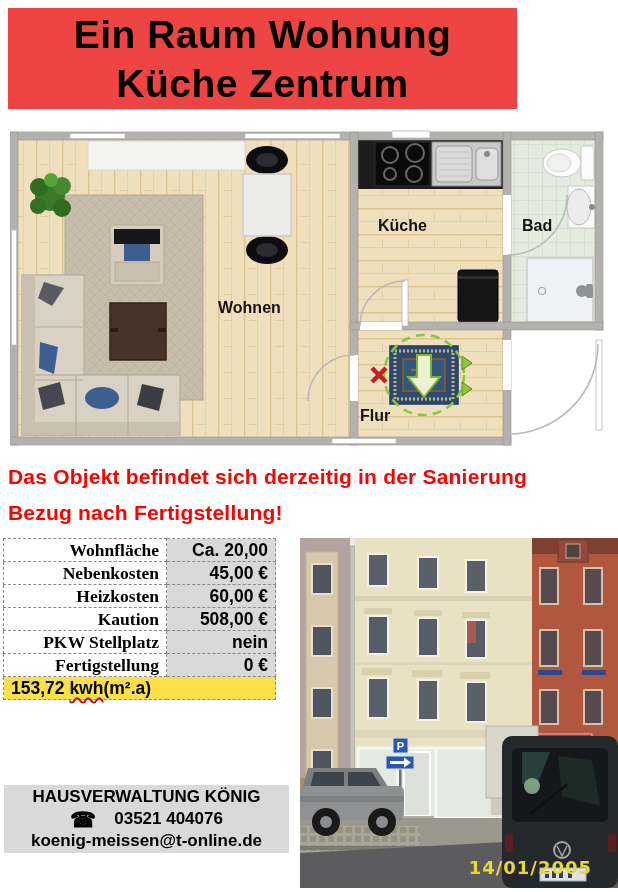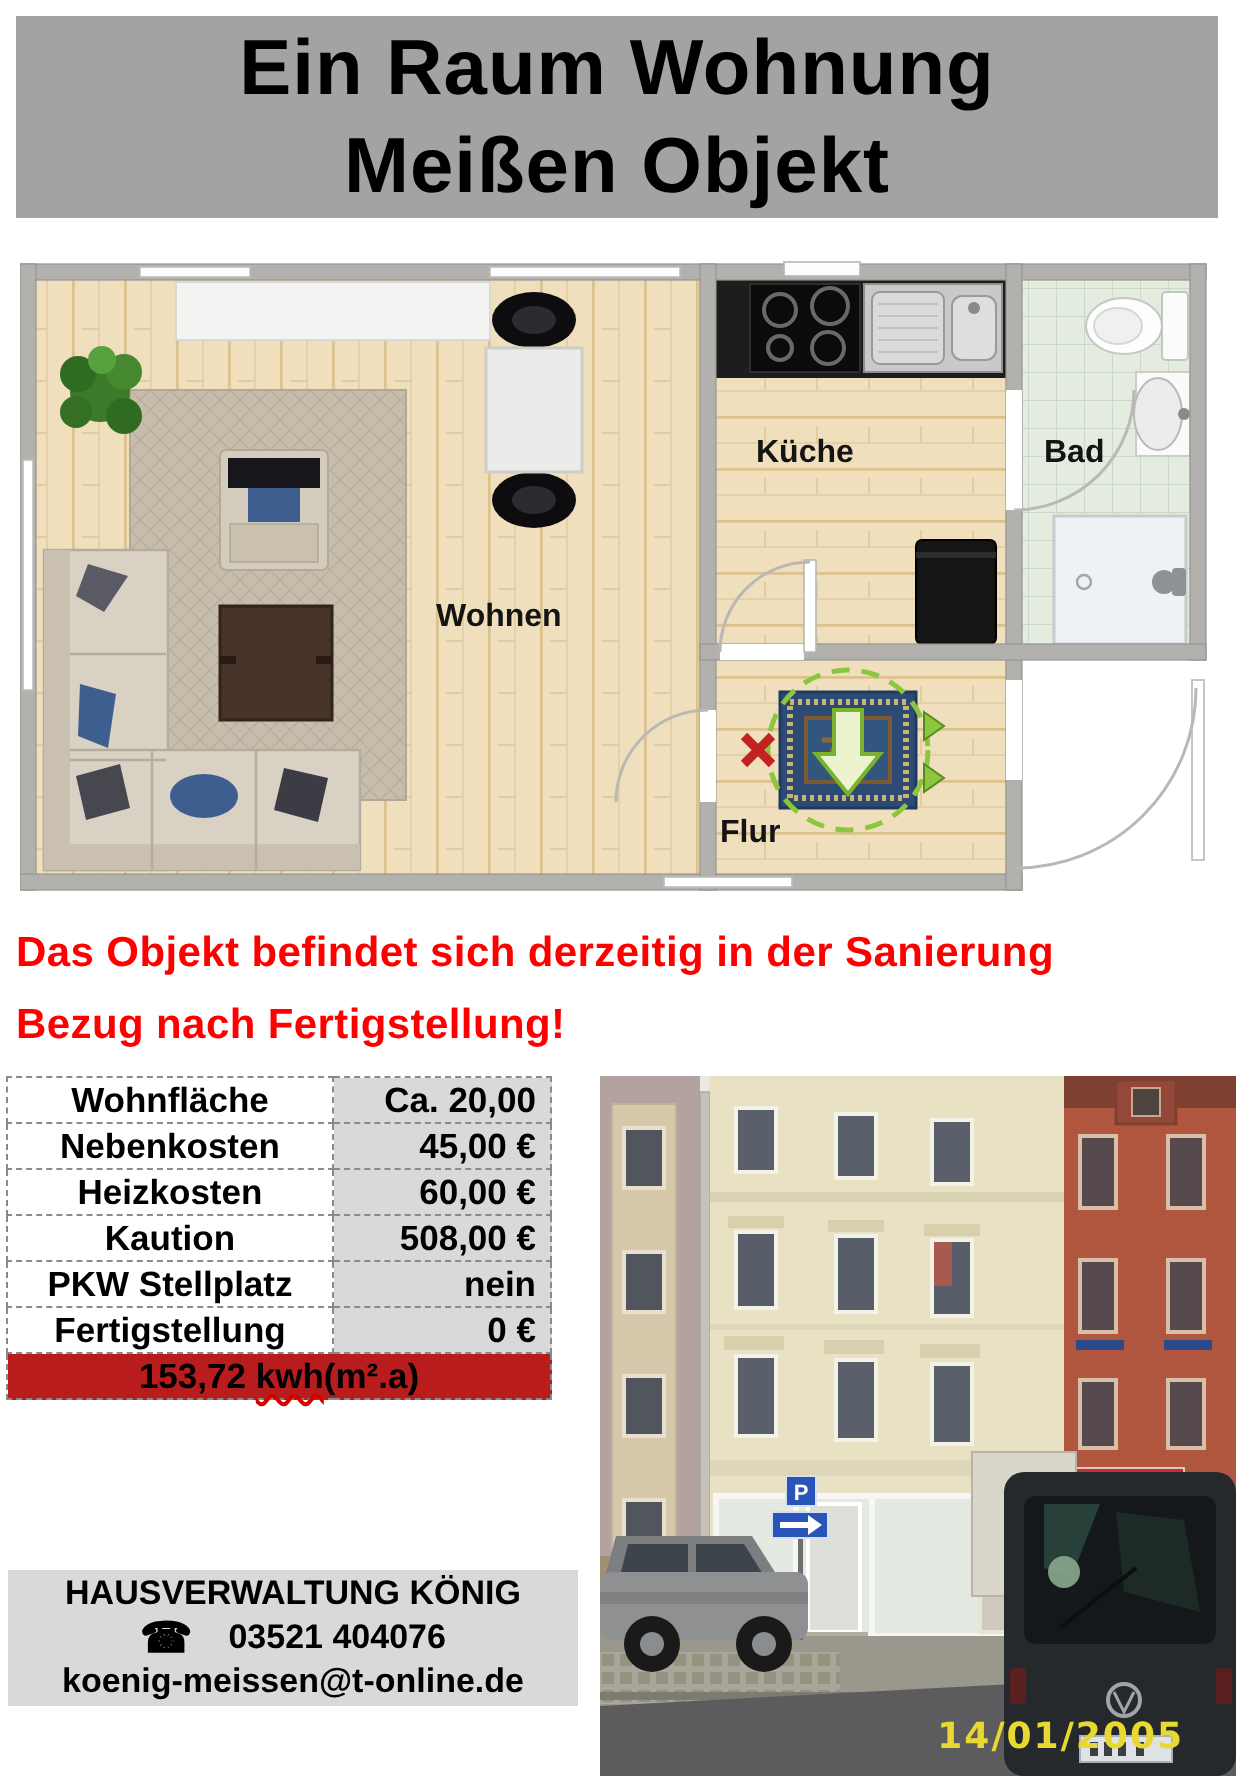--- a/index.html
+++ b/index.html
@@ -2,42 +2,42 @@
 <html><head>
 <meta charset="utf-8">
 <style>
   html,body { margin:0; padding:0; background:#ffffff; }
   .page {
     position:relative; width:618px; height:892px; background:#ffffff;
     font-family:"Liberation Sans", sans-serif; overflow:hidden; color:#000;
   }
   
   .title-box {
-    position:absolute; left:8px; top:8px; width:601px; height:101px;
-    background:#a3a3a3; display:flex; flex-direction:column;
+    position:absolute; left:8px; top:8px; width:509px; height:101px;
+    background:#ef4444; display:flex; flex-direction:column;
     justify-content:center; align-items:center;
   }
   .title-line { font-size:39px; font-weight:bold; line-height:49px; letter-spacing:0.5px; }
   
   .floorplan { position:absolute; left:10px; top:130px; width:608px; height:317px; }
   .floorplan svg text { font-family:"Liberation Sans", sans-serif; font-weight:bold; fill:#141414; }
   
   .notice {
     position:absolute; left:8px; top:459px; width:604px;
     color:#ff0000; font-weight:bold; font-size:21px; line-height:36px; letter-spacing:0.2px;
   }
   
   .details {
     position:absolute; left:3px; top:538px; border-collapse:collapse;
     font-size:17.5px; font-weight:bold;
   }
   .details td { border:1.5px dashed #8a8a8a; padding:0 7px; height:22px; white-space:nowrap; }
-  .details td.lbl { width:148px; background:#ffffff; text-align:center; }
+  .details td.lbl { width:148px; background:#ffffff; text-align:right;font-family:Liberation Serif, serif; }
   .details td.val { width:94px; background:#d9d9d9; text-align:right; }
-  .details td.energy { background:#b91c1c; text-align:center; }
+  .details td.energy { background:#fde047; }
   .wavy {
     text-decoration-line: underline; text-decoration-style: wavy;
     text-decoration-color:#d40000; text-decoration-thickness:1.5px; text-underline-offset:3px;
   }
   
   .photo { position:absolute; left:300px; top:538px; width:318px; height:350px; }
   
   .contact {
     position:absolute; left:4px; top:785px; width:285px; height:68px;
     background:#d9d9d9; display:flex; flex-direction:column;
@@ -47,21 +47,21 @@
   .phone-row { display:flex; align-items:center; gap:18px; }
   .phone-icon { font-size:21px; line-height:17px; }
 </style>
 </head>
 <body>
 
 <div class="page">
 
   <header class="title-box">
     <div class="title-line">Ein Raum Wohnung</div>
-    <div class="title-line">Meißen Objekt</div>
+    <div class="title-line">Küche Zentrum</div>
   </header>
 
   <div class="floorplan">
     <svg viewBox="0 0 608 317" width="608" height="317">
       <defs>
         <pattern id="woodV" width="26" height="26" patternUnits="userSpaceOnUse">
           <rect width="26" height="26" fill="#f0dfbd"></rect>
           <rect x="0" width="1.4" height="26" fill="#dcc28f"></rect>
           <rect x="13" width="1" height="26" fill="#e6d0a6"></rect>
           <rect x="5" y="8" width="8" height="1" fill="#e2cb9e"></rect>

